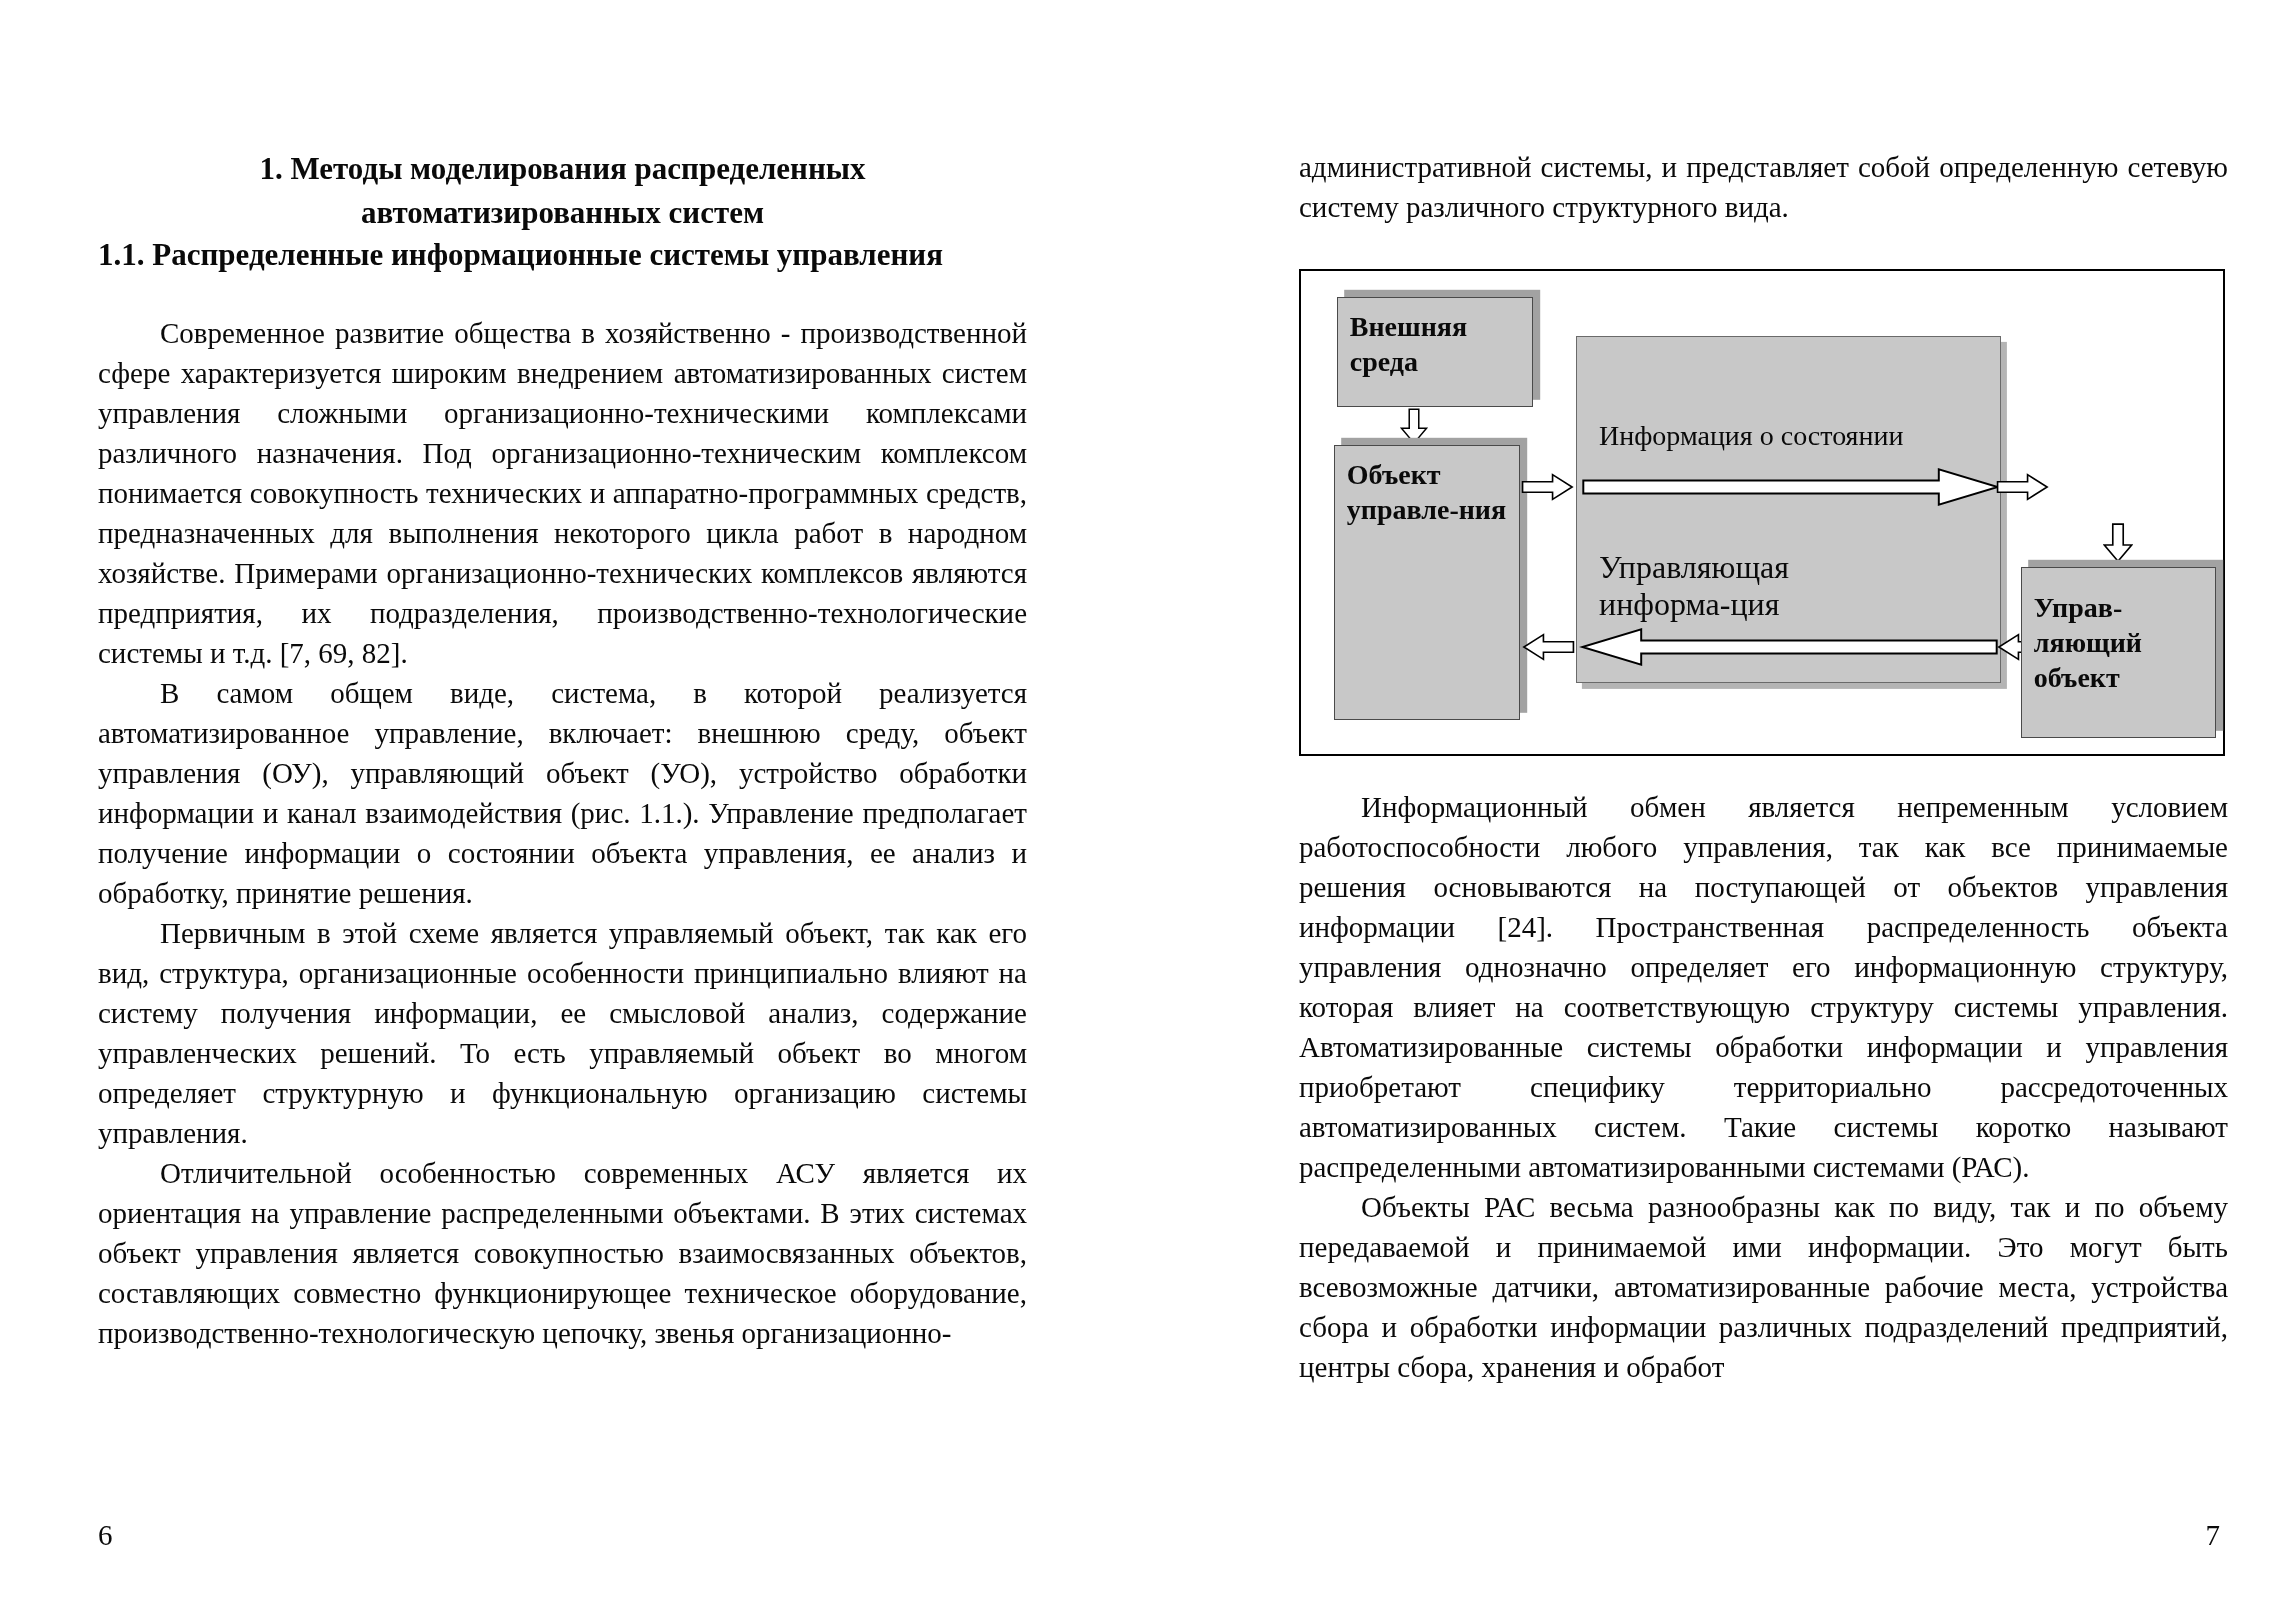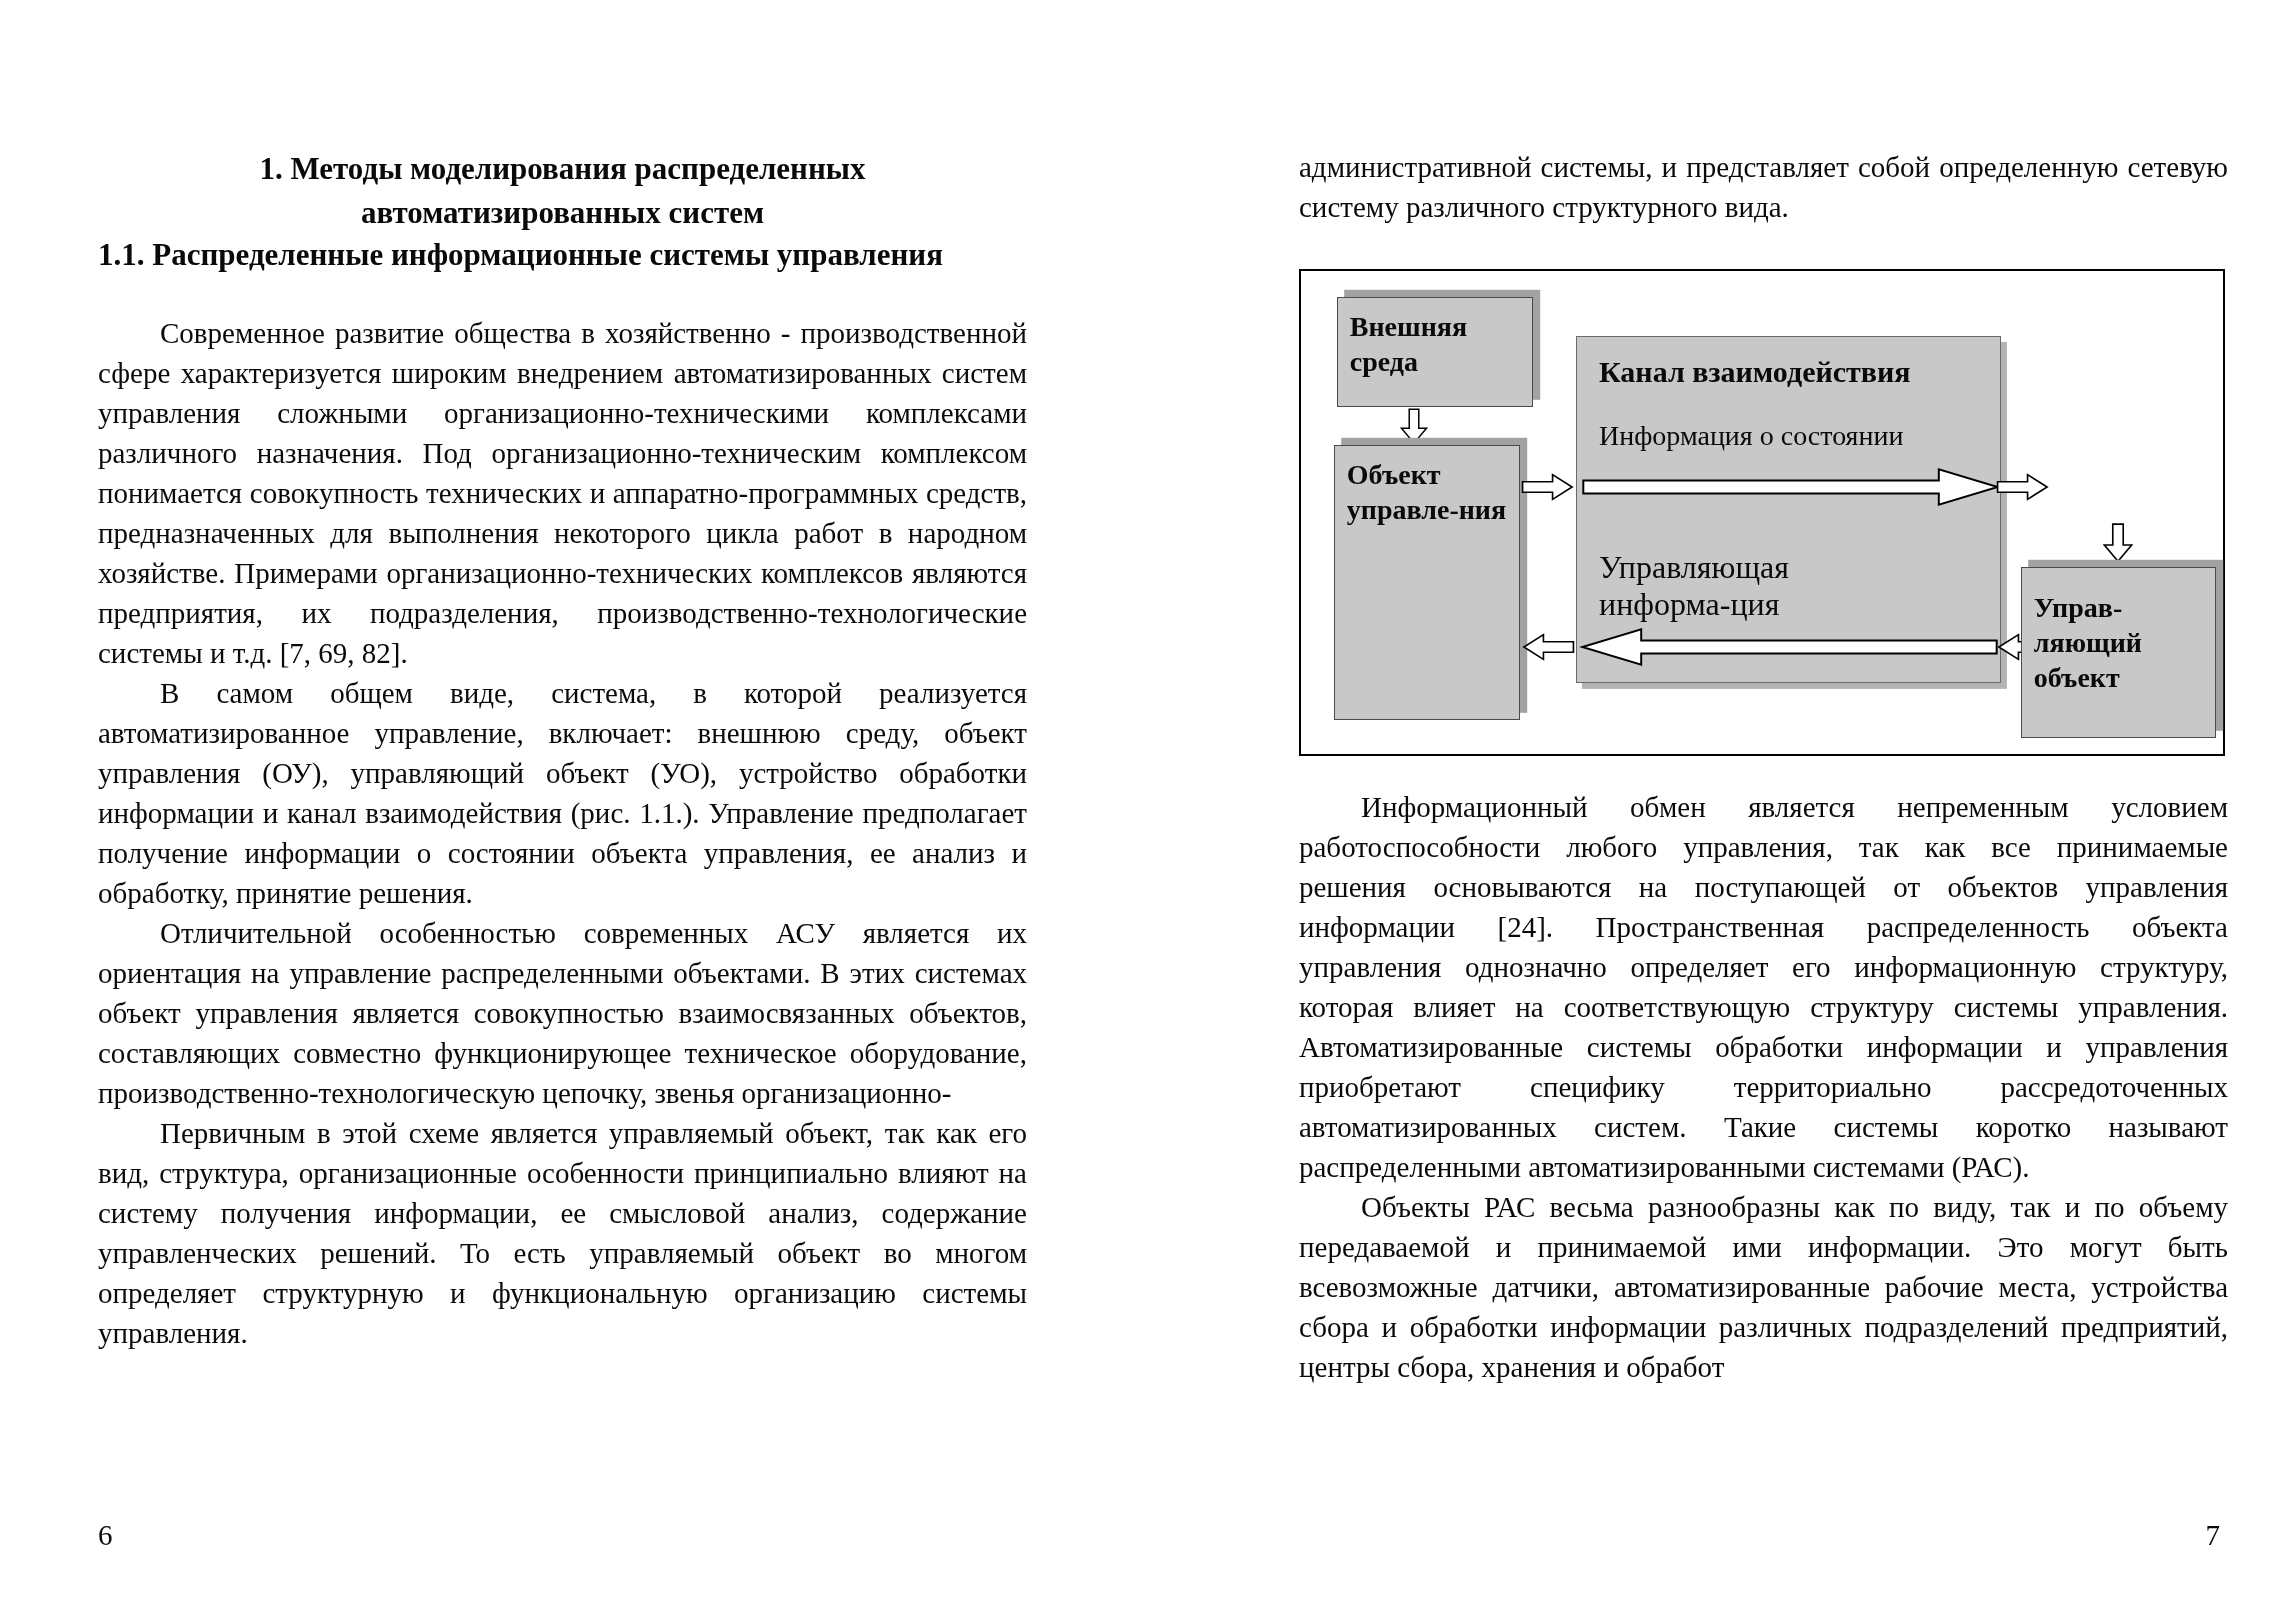--- a/index.html
+++ b/index.html
@@ -96,22 +96,22 @@
 <div class="spread">
 
   <div class="col left">
     <div class="heading">
       <div>1.  Методы моделирования распределенных</div>
       <div>автоматизированных систем</div>
     </div>
     <div class="subheading">1.1. Распределенные информационные системы  управления</div>
     <p class="body first">Современное развитие общества в хозяйственно - производственной сфере характеризуется  широким внедрением автоматизированных систем управления сложными организационно-техническими комплексами различного назначения. Под организационно-техническим комплексом понимается совокупность технических  и аппаратно-программных средств, предназначенных для выполнения некоторого цикла работ в народном хозяйстве. Примерами организационно-технических комплексов являются предприятия, их подразделения, производственно-технологические системы и т.д. [7, 69, 82].</p>
     <p class="body">В самом общем виде, система, в которой реализуется автоматизированное управление, включает: внешнюю среду, объект управления (ОУ), управляющий объект (УО), устройство обработки информации и канал взаимодействия (рис. 1.1.). Управление предполагает получение информации о состоянии объекта управления, ее анализ и обработку, принятие решения.</p>
+    <p class="body">Первичным в этой схеме является управляемый объект, так как его вид, структура, организационные особенности  принципиально влияют на систему получения информации, ее смысловой анализ, содержание управленческих решений. То есть управляемый объект во многом определяет структурную и функциональную организацию системы управления.</p>
     <p class="body">Отличительной особенностью современных АСУ является их ориентация на управление распределенными объектами. В этих системах объект управления является совокупностью взаимосвязанных объектов, составляющих совместно функционирующее техническое оборудование, производственно-технологическую цепочку, звенья организационно-</p>
-    <p class="body">Первичным в этой схеме является управляемый объект, так как его вид, структура, организационные особенности  принципиально влияют на систему получения информации, ее смысловой анализ, содержание управленческих решений. То есть управляемый объект во многом определяет структурную и функциональную организацию системы управления.</p>
   </div>
 
   <div class="col right">
     <p class="body no-indent">административной системы, и  представляет собой определенную сетевую систему различного структурного вида.</p>
 
     <div class="diagram">
 
       <div class="dbox" id="box-env">
         <span>Внешняя среда</span>
       </div>
@@ -120,21 +120,20 @@
         <svg viewBox="0 0 46 62">
             <polygon points="15,2 31,2 31,34 44,34 23,59 2,34 15,34" fill="#ffffff" stroke="#000000" stroke-width="2.5"></polygon>
           </svg>
       </div>
 
       <div class="dbox" id="box-obj">
         <span>Объект управле-ния</span>
       </div>
 
       <div class="channel">
-        <div class="channel-title">Канал взаимодействия</div>
         <div class="state-label">Информация о состоянии</div>
         <div class="ctrl-label">Управляющая информа-ция</div>
       </div>
 
       <div class="arrow" id="arrow-state-long">
         <svg viewBox="0 0 640 70">
             <polygon points="2,25 545,25 545,8 635,35 545,62 545,45 2,45" fill="#ffffff" stroke="#000000" stroke-width="3"></polygon>
           </svg>
       </div>
       <div class="arrow" id="arrow-ctrl-long">

